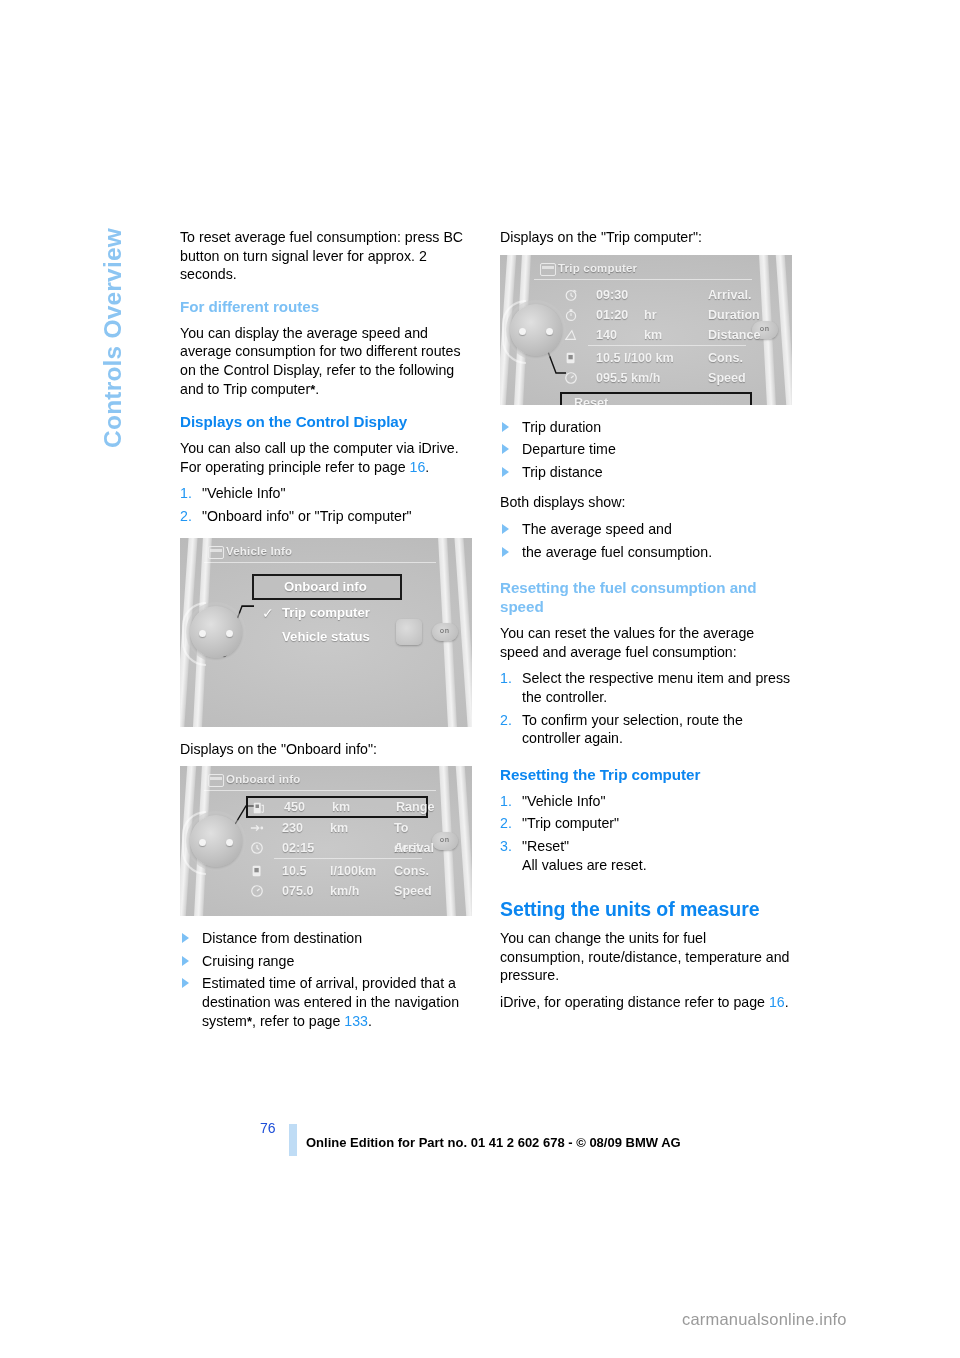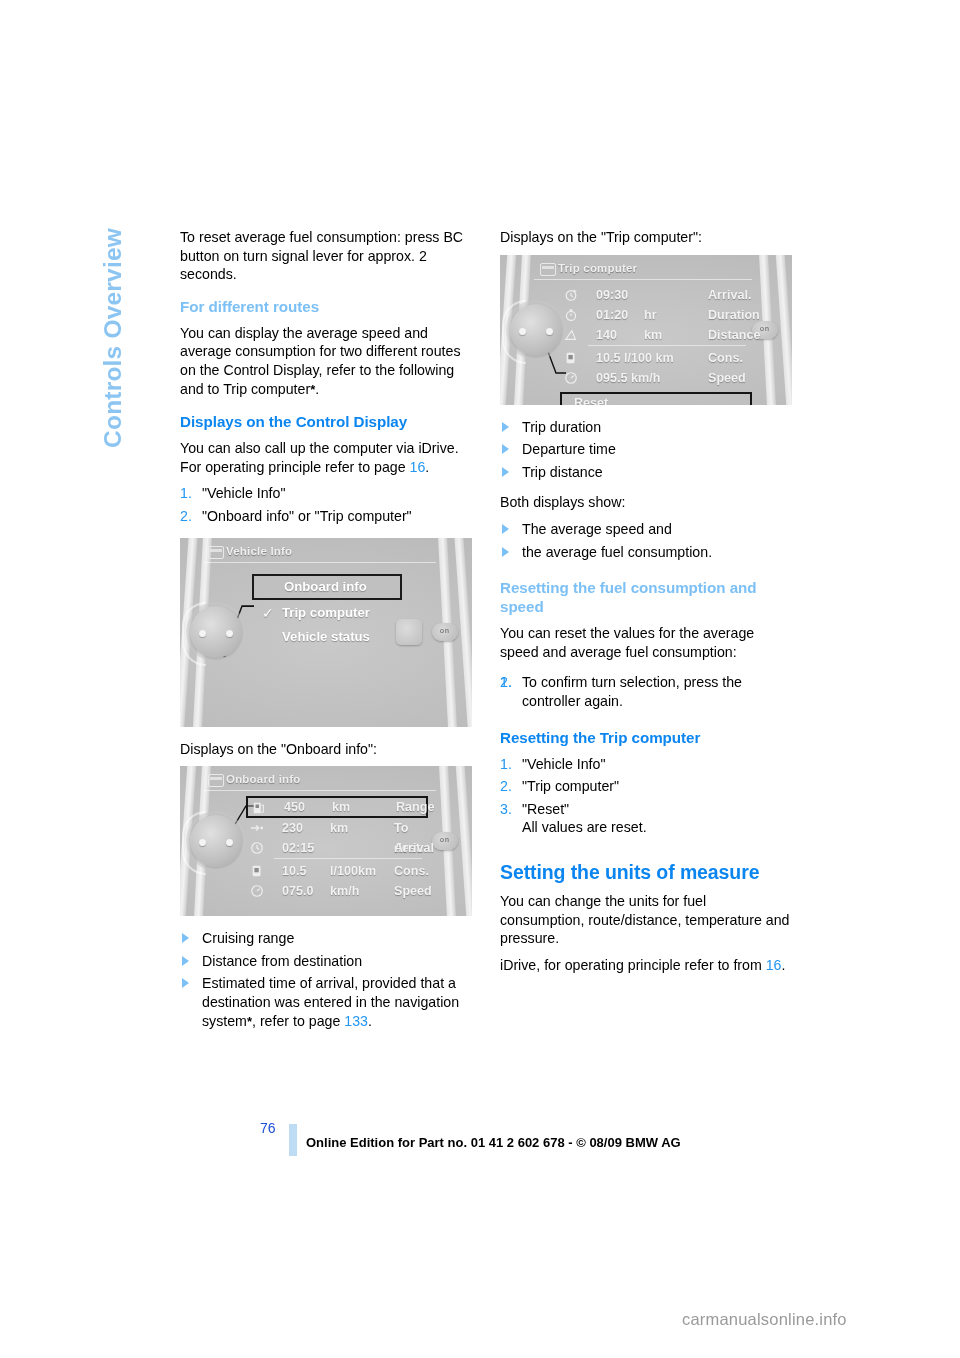--- a/index.html
+++ b/index.html
@@ -342,22 +342,22 @@
             </svg>
           <span class="dt-val">075.0</span>
           <span class="dt-unit">km/h</span>
           <span class="dt-lbl">Speed</span>
         </div>
       </div>
     </div>
 
     <div class="gap"></div>
     <ul class="tri">
+      <li><span class="t"></span><span>Distance from destination</span></li>
       <li><span class="t"></span><span>Cruising range</span></li>
-      <li><span class="t"></span><span>Distance from destination</span></li>
       <li><span class="t"></span><span>Estimated time of arrival, provided that a destination was entered in the navigation system</span><span class="star">*</span><span>, refer to page </span><span class="linkno">133</span><span>.</span></li>
     </ul>
   </div>
 
   <div class="col col-right">
 
     <p class="caption">Displays on the "Trip computer":</p>
     <div class="gap-sm"></div>
 
     <div class="fig" style="height:150px;">
@@ -455,39 +455,39 @@
       <li><span class="t"></span><span>The average speed and</span></li>
       <li><span class="t"></span><span>the average fuel consumption.</span></li>
     </ul>
 
     <div class="gap"></div>
     <h3 class="h-sub">Resetting the fuel consumption and speed</h3>
     <div class="gap-sm"></div>
     <p class="body">You can reset the values for the average speed and average fuel consumption:</p>
     <div class="gap-sm"></div>
     <ol class="num">
-      <li><span class="n">1.</span></li>
-      <li><span class="n">2.</span><span>To confirm turn selection, press the controller again.</span></li>
+      <li><span class="n">1.</span><span>Select the respective menu item and press the controller.</span></li>
+      <li><span class="n">2.</span><span>To confirm your selection, route the controller again.</span></li>
     </ol>
 
     <div class="gap"></div>
     <h3 class="h-sub-strong">Resetting the Trip computer</h3>
     <div class="gap-sm"></div>
     <ol class="num">
       <li><span class="n">1.</span><span>"Vehicle Info"</span></li>
       <li><span class="n">2.</span><span>"Trip computer"</span></li>
       <li><span class="n">3.</span><span>"Reset"</span><span class="sub">All values are reset.</span></li>
     </ol>
 
     <div class="gap-lg"></div>
     <h2 class="h-big">Setting the units of measure</h2>
     <div class="gap-sm"></div>
     <p class="body">You can change the units for fuel consumption, route/distance, temperature and pressure.</p>
     <div class="gap-sm"></div>
-    <p class="body"><span>iDrive, for operating principle refer to from </span><span class="linkno">16</span><span>.</span></p>
+    <p class="body"><span>iDrive, for operating distance refer to page </span><span class="linkno">16</span><span>.</span></p>
   </div>
 
   <div class="pageno">76</div>
   <div class="foot-bar"></div>
   <div class="footer-text">Online Edition for Part no. 01 41 2 602 678 - © 08/09 BMW AG</div>
   <div class="watermark">carmanualsonline.info</div>
 
 </div>
 
 </body></html>

